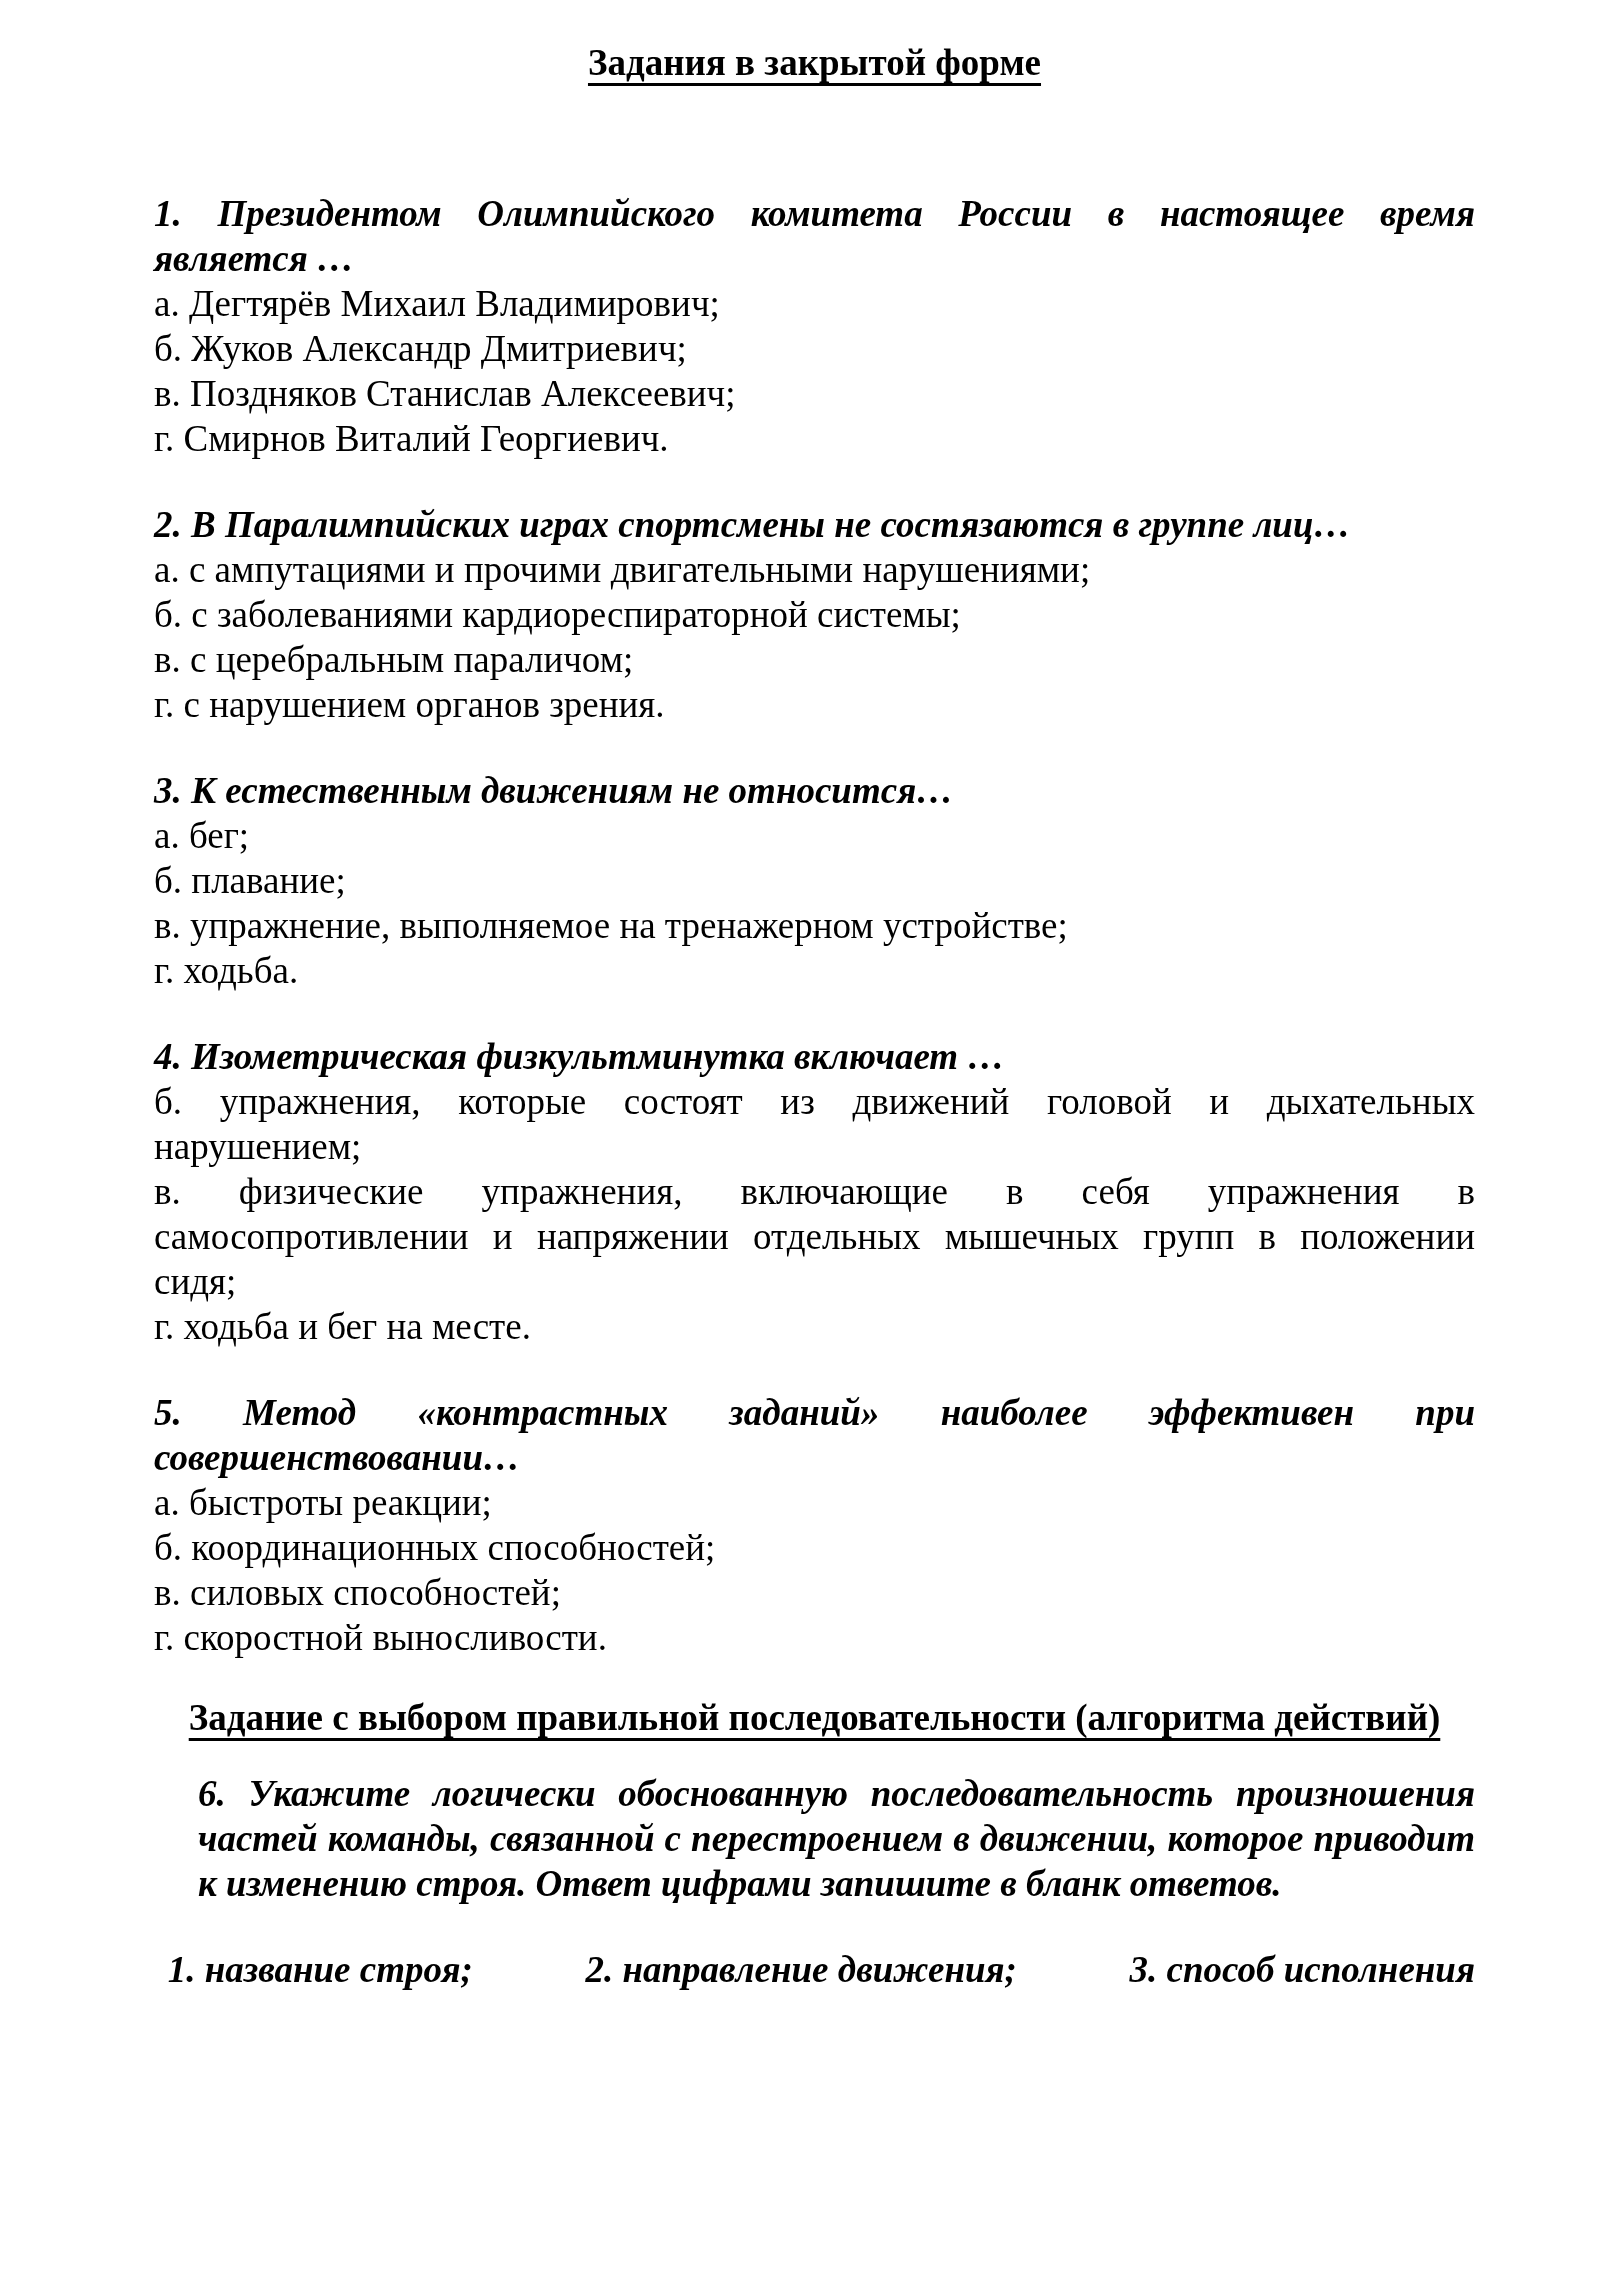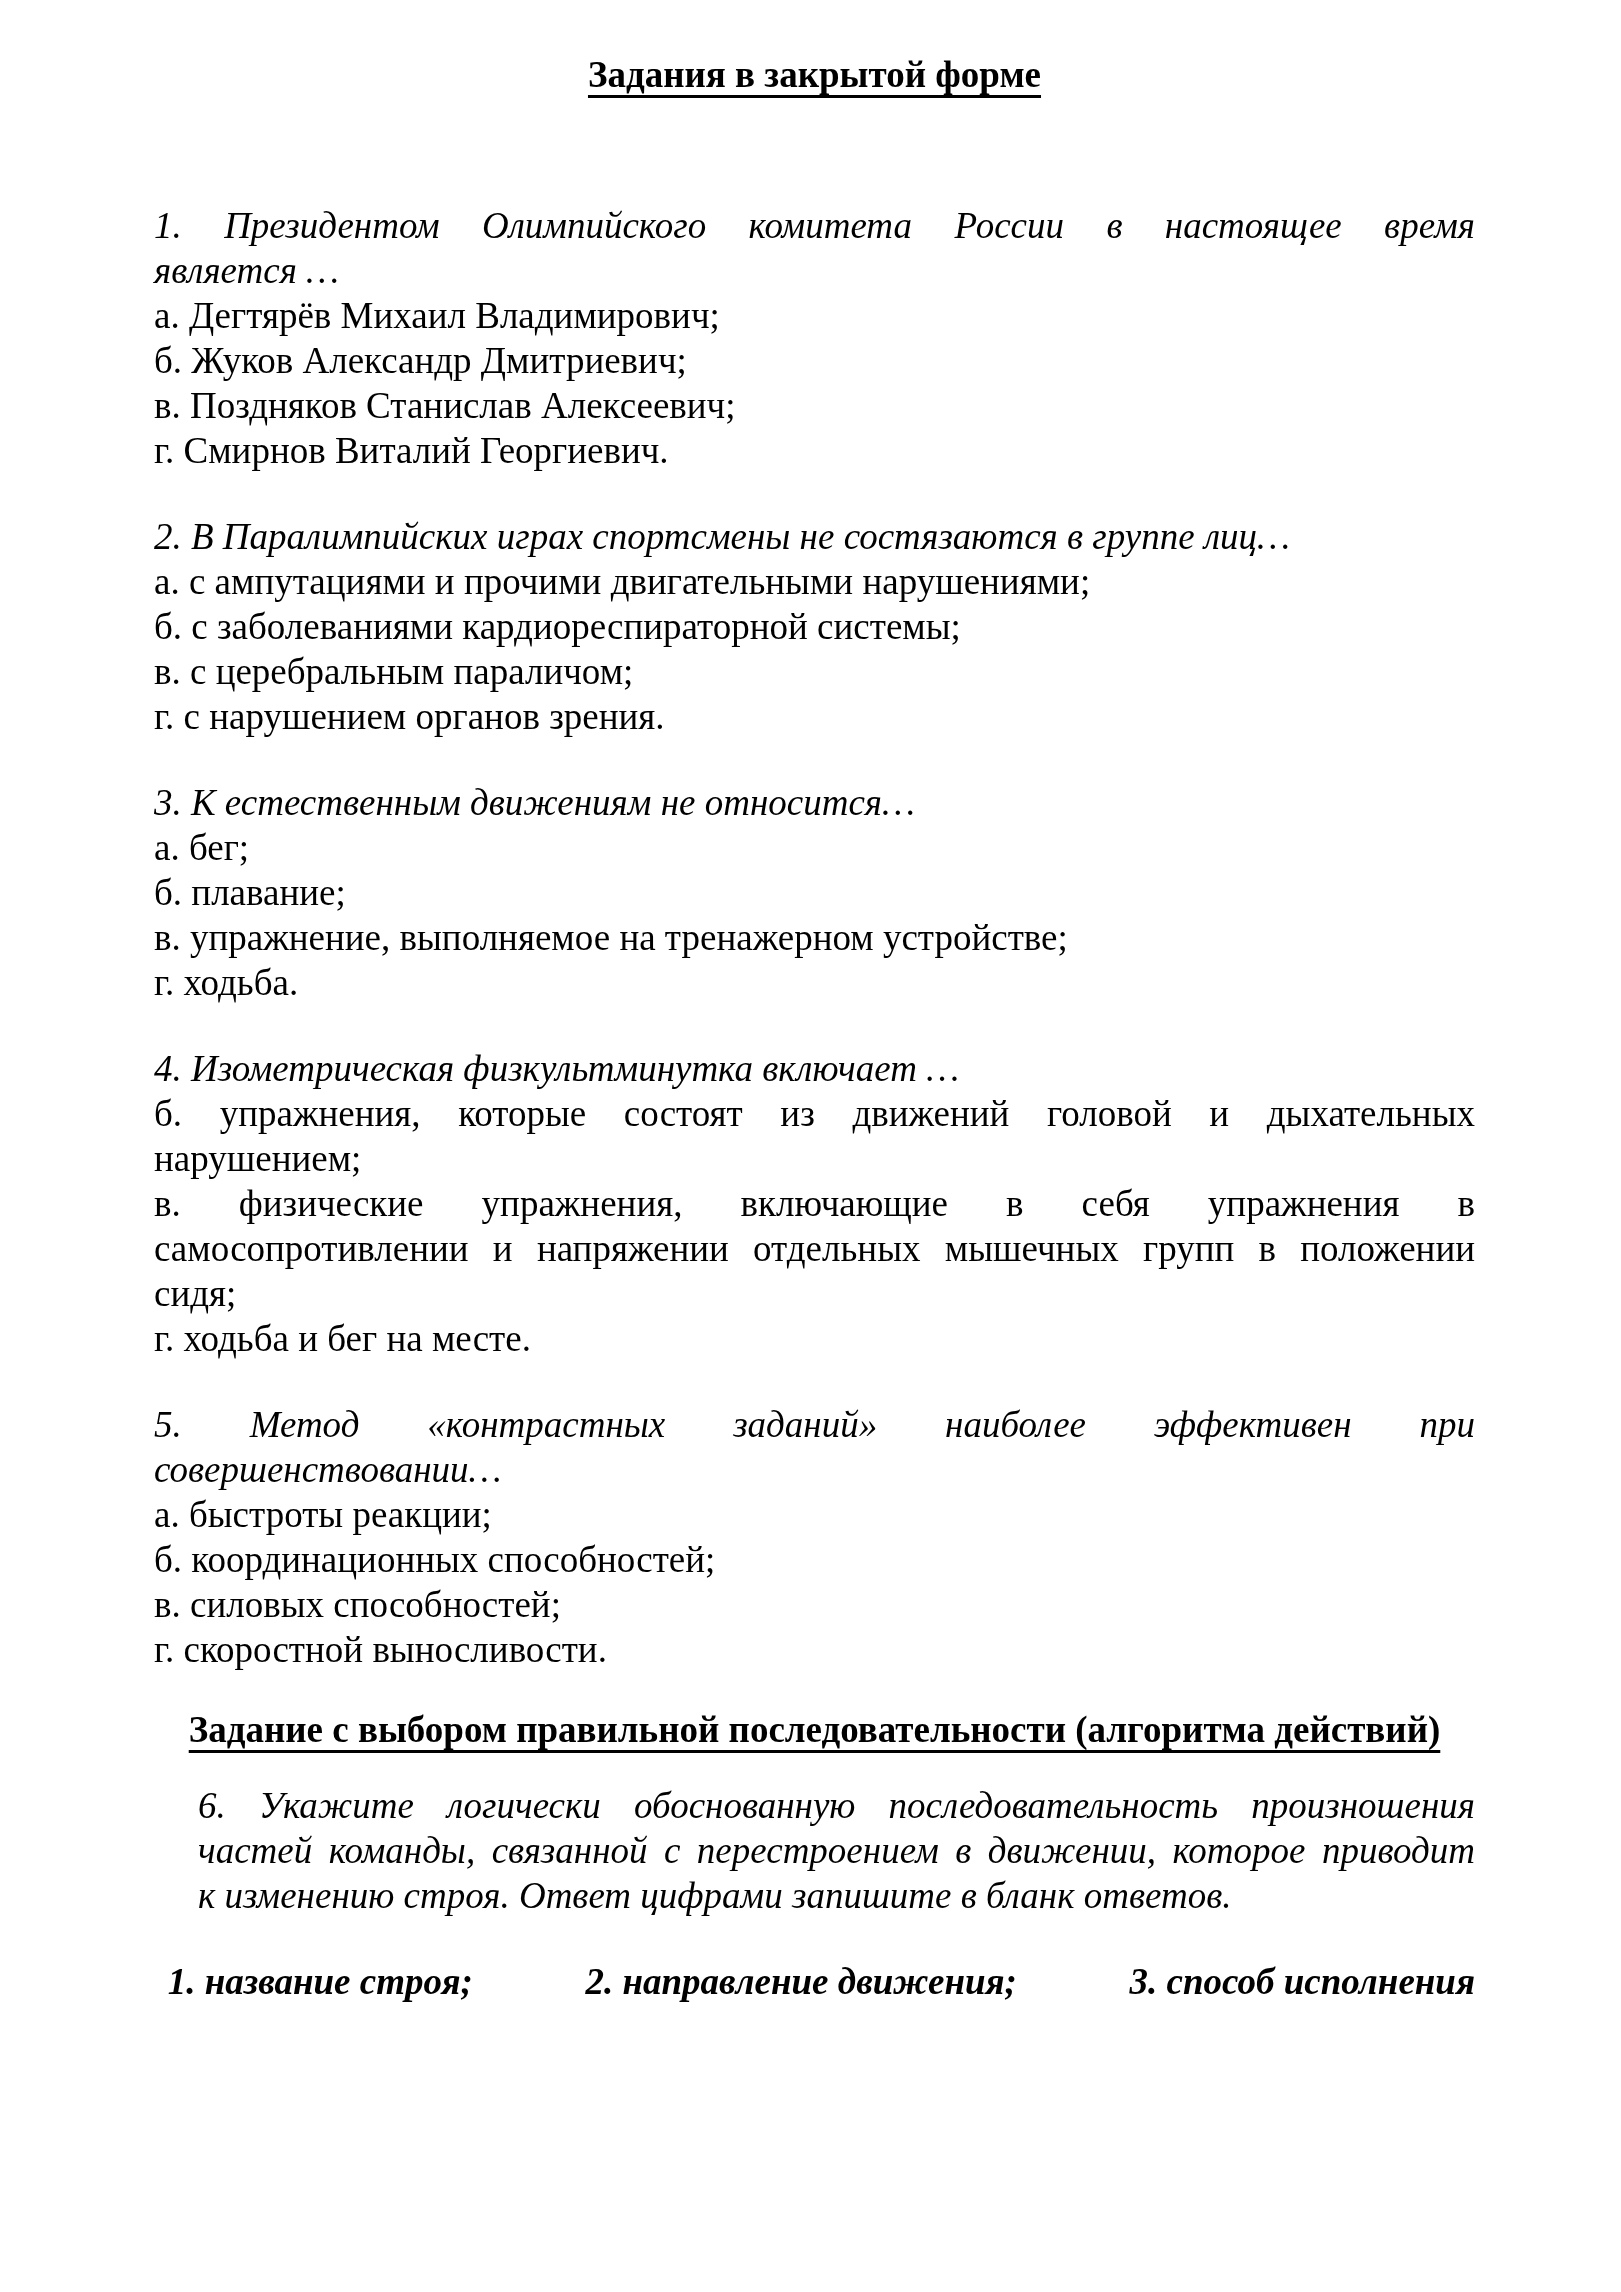--- a/index.html
+++ b/index.html
@@ -6,21 +6,21 @@
   html, body { margin: 0; padding: 0; background: #ffffff; }
 
   .page {
     width: 1621px;
     height: 2293px;
     background: #ffffff;
     color: #000000;
     font-family: "Liberation Serif", "DejaVu Serif", serif;
     font-size: 37px;
     line-height: 45px;
-    padding: 52px 146px 0 154px;
+    padding: 40px 146px 0 154px;
     overflow: hidden;
     position: relative;
   }
 
   h1, h2, p { margin: 0; padding: 0; }
 
   .doc-title {
     font-size: 37px;
     font-weight: 700;
     text-align: center;
@@ -28,21 +28,21 @@
     margin: 0 0 106px 0;
   }
   .doc-title .u, .section-title .u {
     text-decoration: underline;
     text-decoration-thickness: 2.9px;
     text-underline-offset: 7.8px;
   }
 
   .question { margin-top: 41px; }
 
-  .stem { font-weight: 400; font-style: italic; }
+  .stem { font-weight: 700; font-style: italic; }
   .option { font-weight: 400; font-style: normal; }
 
   .line { display: block; }
   .just { text-align: justify; text-align-last: justify; }
   .end  { text-align: left; }
 
   .section-title {
     font-size: 37px;
     font-weight: 700;
     text-align: center;

